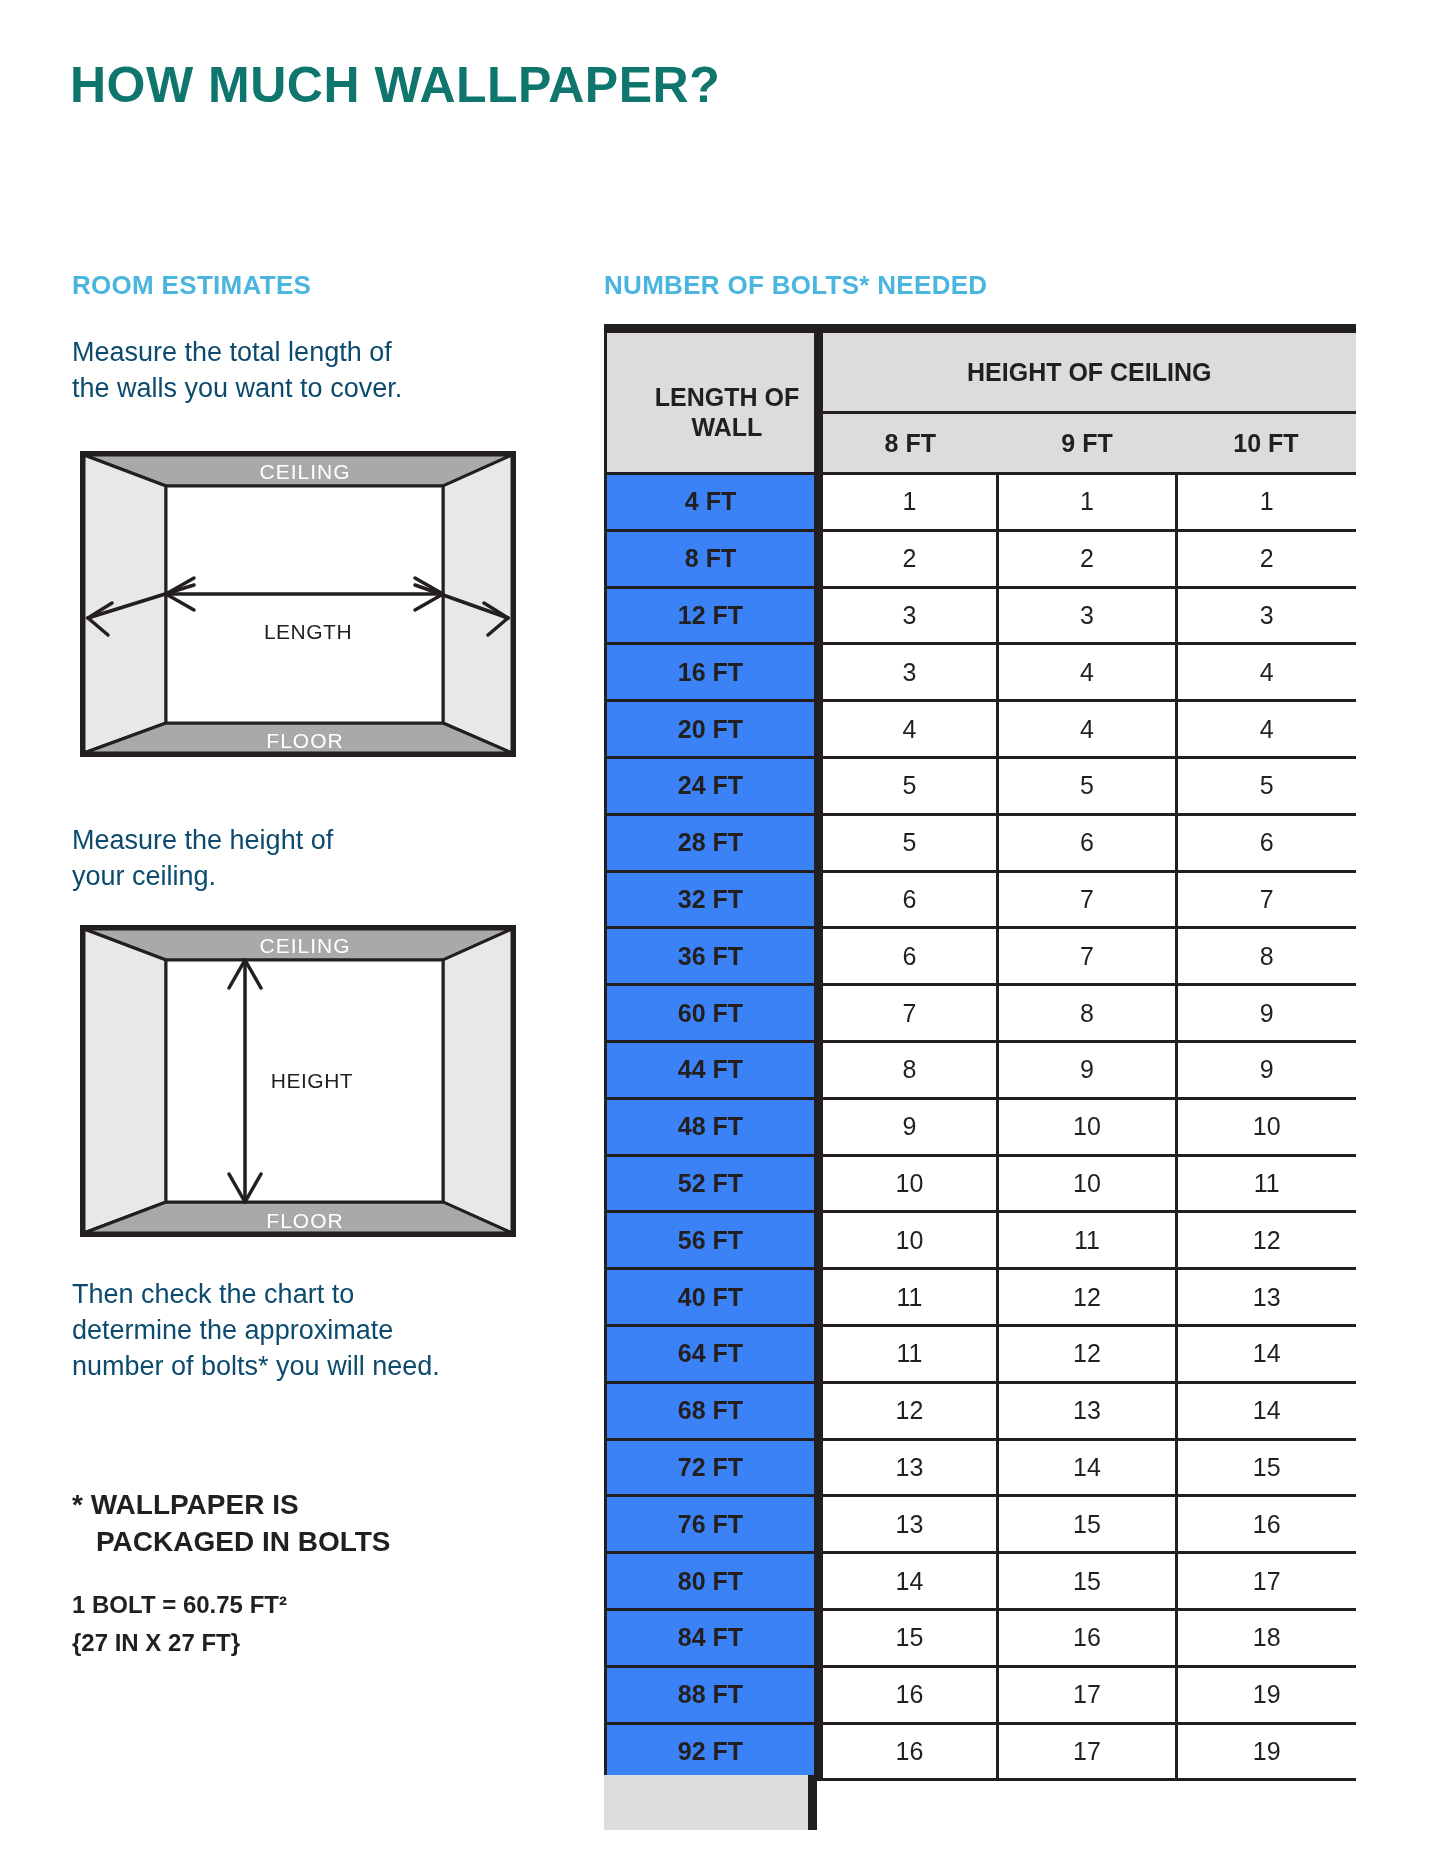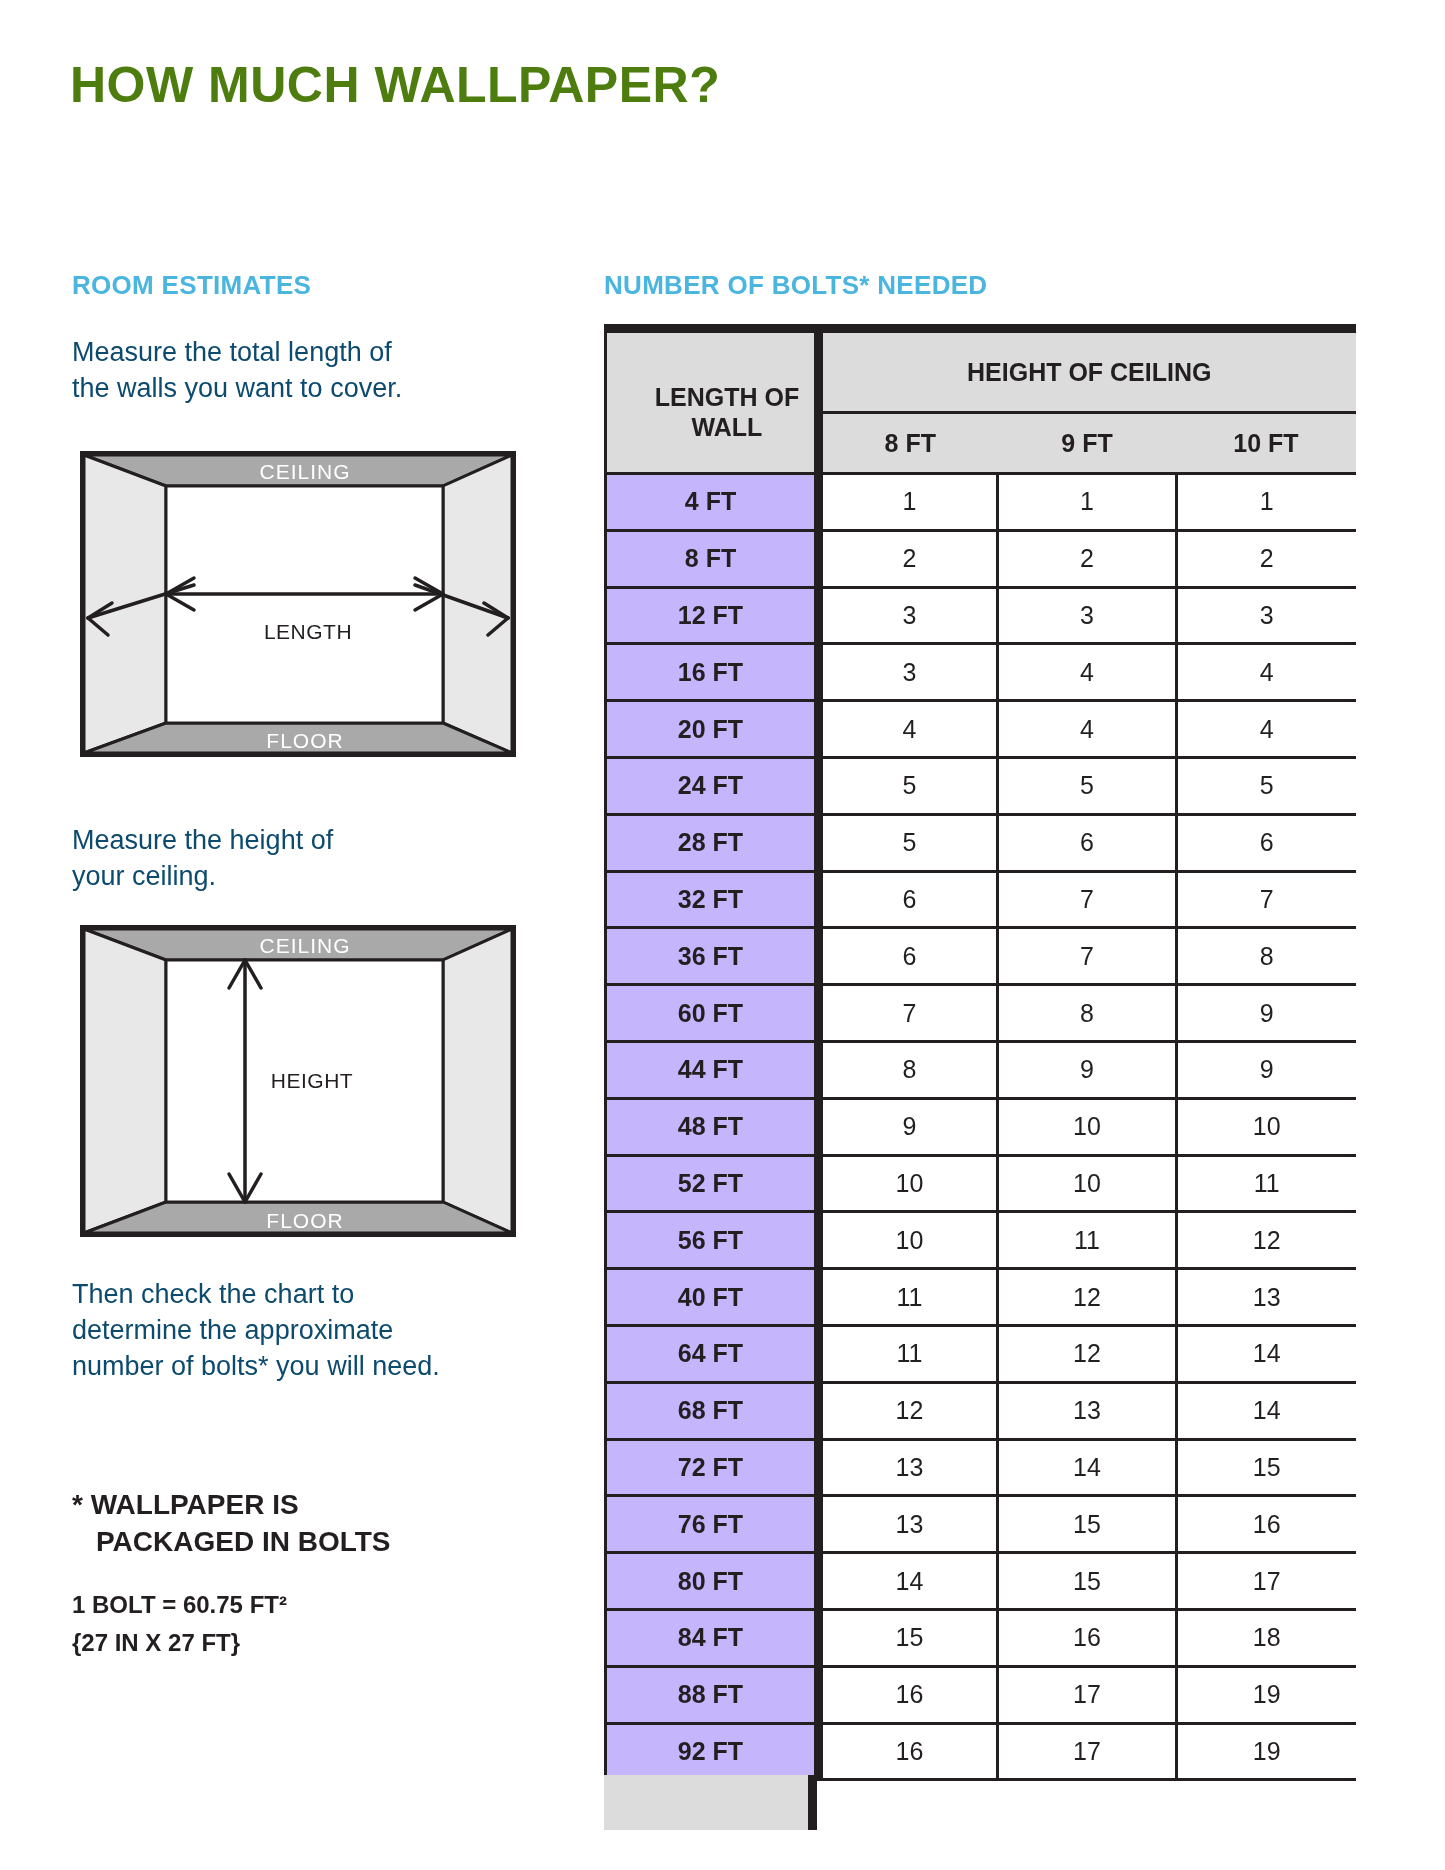--- a/index.html
+++ b/index.html
@@ -1,18 +1,18 @@
 <!DOCTYPE html>
 <html><head>
 <meta charset="utf-8">
 <style>
   html,body{margin:0;padding:0;background:#ffffff;}
   .page{position:relative;width:1445px;height:1870px;background:#ffffff;overflow:hidden;
         font-family:"Liberation Sans",sans-serif;color:#231f20;}
-  .title{position:absolute;left:70px;top:56px;font-size:50px;font-weight:bold;color:#4d7c0f;letter-spacing:0.5px;}
+  .title{position:absolute;left:70px;top:56px;font-size:50px;font-weight:bold;color:#0f766e;letter-spacing:0.5px;}
   .sec-heading{position:absolute;font-size:26px;font-weight:bold;color:#4ab5de;letter-spacing:0.3px;text-align:right;}
   #room-estimates{left:72px;top:270px;}
   #bolts-heading{left:604px;top:270px;width:750px;text-align:left;}
   .para{position:absolute;left:72px;font-size:27px;line-height:36px;color:#0c4a6e;}
   #para1{top:334px;}
   #para2{top:822px;}
   #para3{top:1276px;}
   .footnote{position:absolute;left:72px;top:1486px;font-size:28px;font-weight:bold;line-height:37px;}
   .footnote .indent{padding-left:24px;display:block;}
   .boltinfo{position:absolute;left:72px;top:1586px;font-size:24px;font-weight:bold;line-height:38px;}
@@ -24,21 +24,21 @@
 
   .bolts-table{position:absolute;left:604px;top:324px;width:750px;border-collapse:collapse;table-layout:fixed;
                border-top:9px solid #231f20;border-left:3px solid #231f20;}
   .bolts-table th,.bolts-table td{text-align:center;vertical-align:middle;font-size:25px;padding:0;}
   .bolts-table thead th{background:#dcdcdc;font-weight:bold;}
   .bolts-table th.corner{border-right:9px solid #231f20;border-bottom:3px solid #231f20;}
   .bolts-table th.corner .wrap{display:inline-block;width:150px;line-height:30px;padding-top:18px;margin-left:33px;}
   .bolts-table th.group{border-bottom:3px solid #231f20;height:78px;}
   .bolts-table tr.subhead th{border-bottom:3px solid #231f20;height:58px;}
   .bolts-table tbody tr{height:56.8px;}
-  .bolts-table tbody th{background:#c4b5fd;font-weight:bold;border-right:9px solid #231f20;
+  .bolts-table tbody th{background:#3b82f6;font-weight:bold;border-right:9px solid #231f20;
                         border-bottom:3px solid #231f20;}
   .bolts-table tbody td{background:#ffffff;border-right:3px solid #231f20;border-bottom:3px solid #231f20;}
   .bolts-table tbody td:last-child{border-right:none;}
   .table-stub{position:absolute;left:604px;top:1775px;width:213px;height:55px;background:#dcdcdc;}
   .stub-divider{position:absolute;left:808px;top:1775px;width:9px;height:55px;background:#231f20;}
 </style>
 </head>
 <body>
 
 <div class="page">

